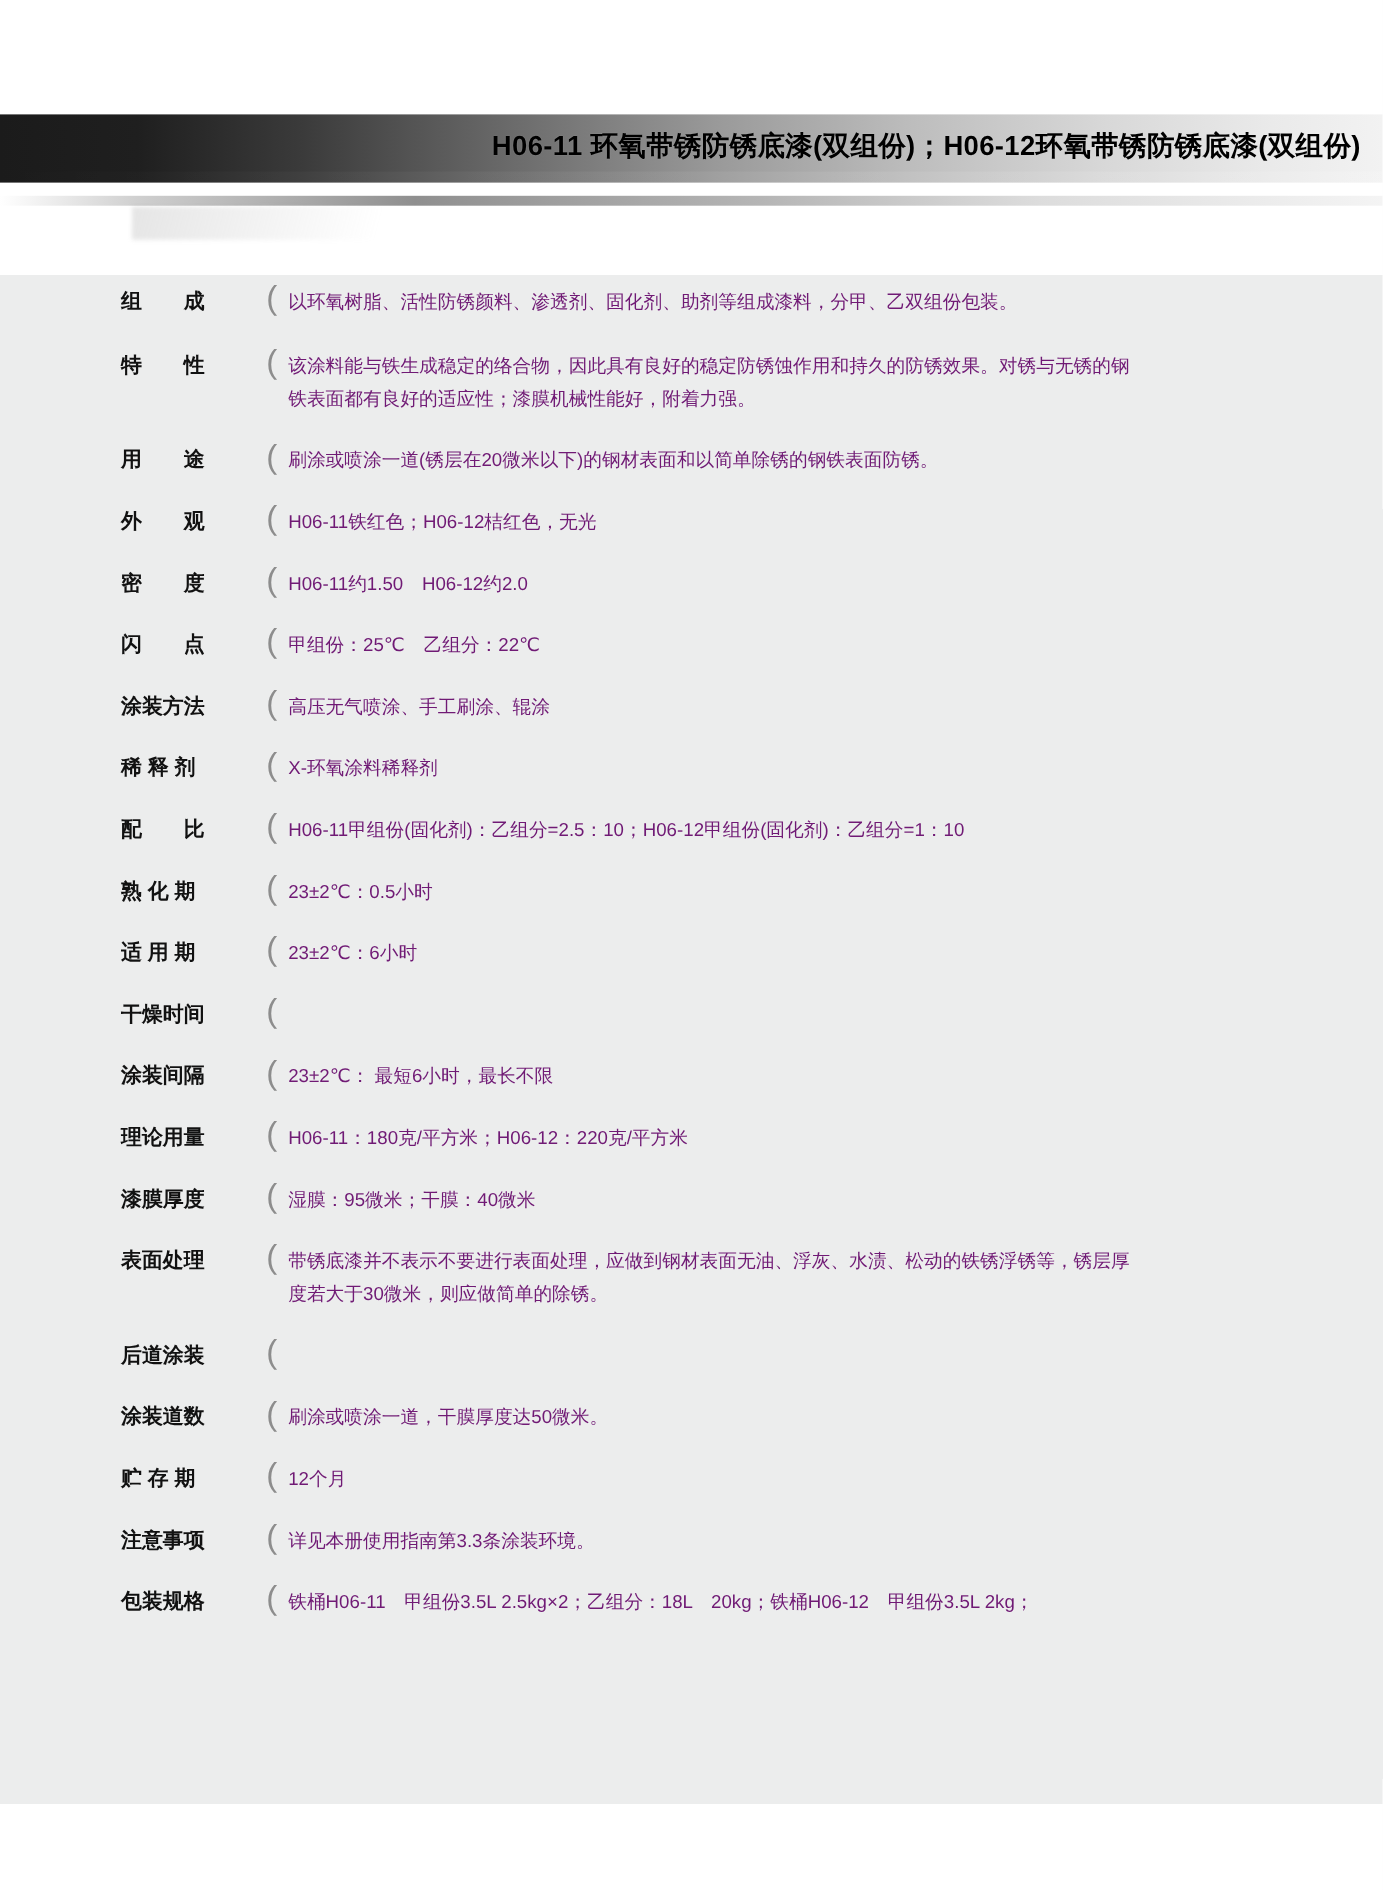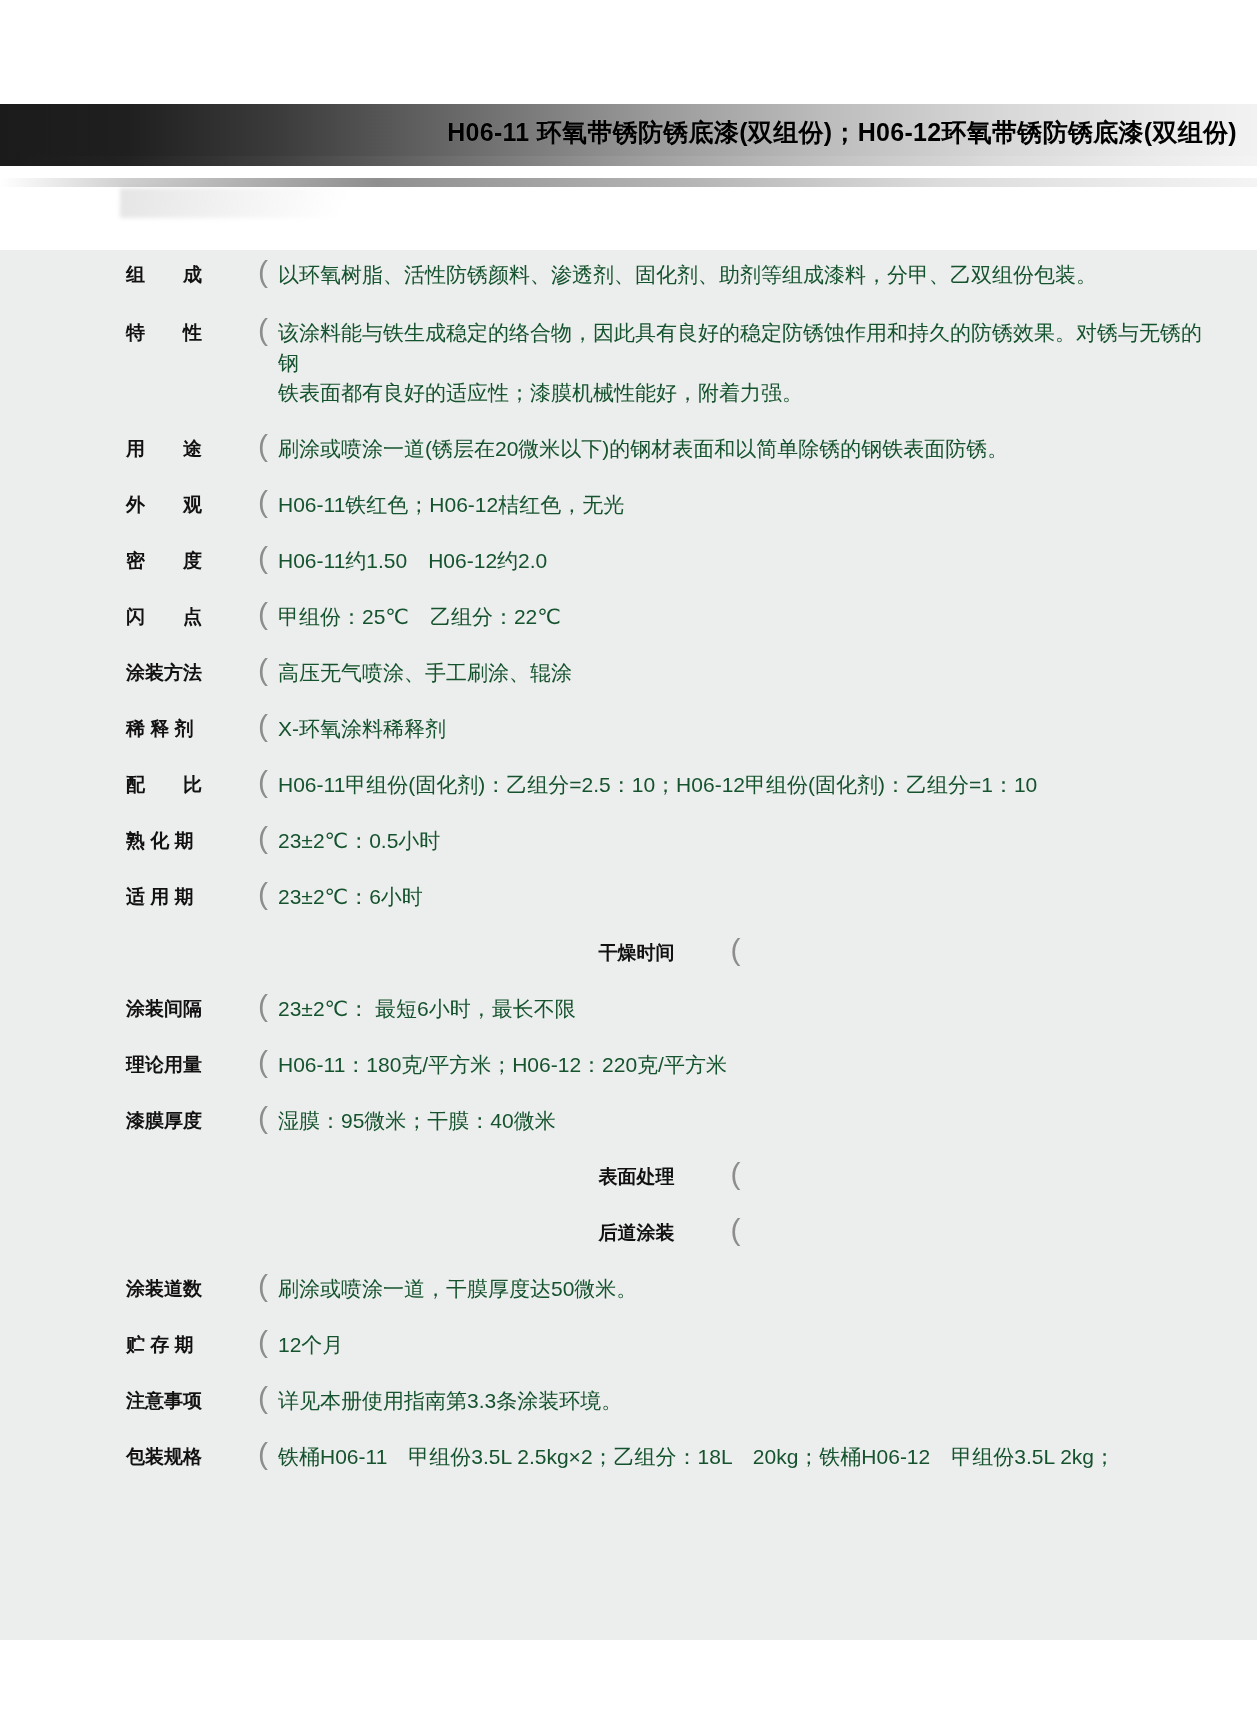--- a/index.html
+++ b/index.html
@@ -92,24 +92,23 @@
   .content {
     position: absolute;
     left: 0;
     top: 250px;
     width: 1257px;
   }
 
   .row {
     display: flex;
     align-items: flex-start;
-    padding: 0 40px 0 16px;
+    padding: 0 40px 0 0;
     margin-bottom: 26px;
     min-height: 28px;
-    justify-content: center;
   }
   .row.first {
     background: #eceded;
     padding-top: 10px;
     padding-bottom: 10px;
     margin-bottom: 18px;
   }
 
   .label {
     width: 128px;
@@ -131,23 +130,23 @@
     line-height: 26px;
     color: #8d8d8d;
     font-weight: 300;
     text-align: center;
     user-select: none;
     transform: translateY(-1px);
   }
 
   .value {
     flex: 1 1 auto;
-    font-size: 21px;
+    font-size: 17px;
     line-height: 30px;
-    color: #14532d;
+    color: #701a75;
     padding-left: 6px;
     padding-right: 10px;
   }
   .value .line2 { display: block; }
 
   
   .wash {
     position: absolute;
     left: 0;
     top: 300px;
@@ -242,20 +241,21 @@
         <div class="value"><span class="line1">H06-11：180克/平方米；H06-12：220克/平方米</span></div>
       </div>
       <div class="row">
         <div class="label">漆膜厚度</div>
         <div class="paren">(</div>
         <div class="value"><span class="line1">湿膜：95微米；干膜：40微米</span></div>
       </div>
       <div class="row">
         <div class="label">表面处理</div>
         <div class="paren">(</div>
+        <div class="value"><span class="line1">带锈底漆并不表示不要进行表面处理，应做到钢材表面无油、浮灰、水渍、松动的铁锈浮锈等，锈层厚</span><span class="line2">度若大于30微米，则应做简单的除锈。</span></div>
       </div>
       <div class="row">
         <div class="label">后道涂装</div>
         <div class="paren">(</div>
       </div>
       <div class="row">
         <div class="label">涂装道数</div>
         <div class="paren">(</div>
         <div class="value"><span class="line1">刷涂或喷涂一道，干膜厚度达50微米。</span></div>
       </div>

